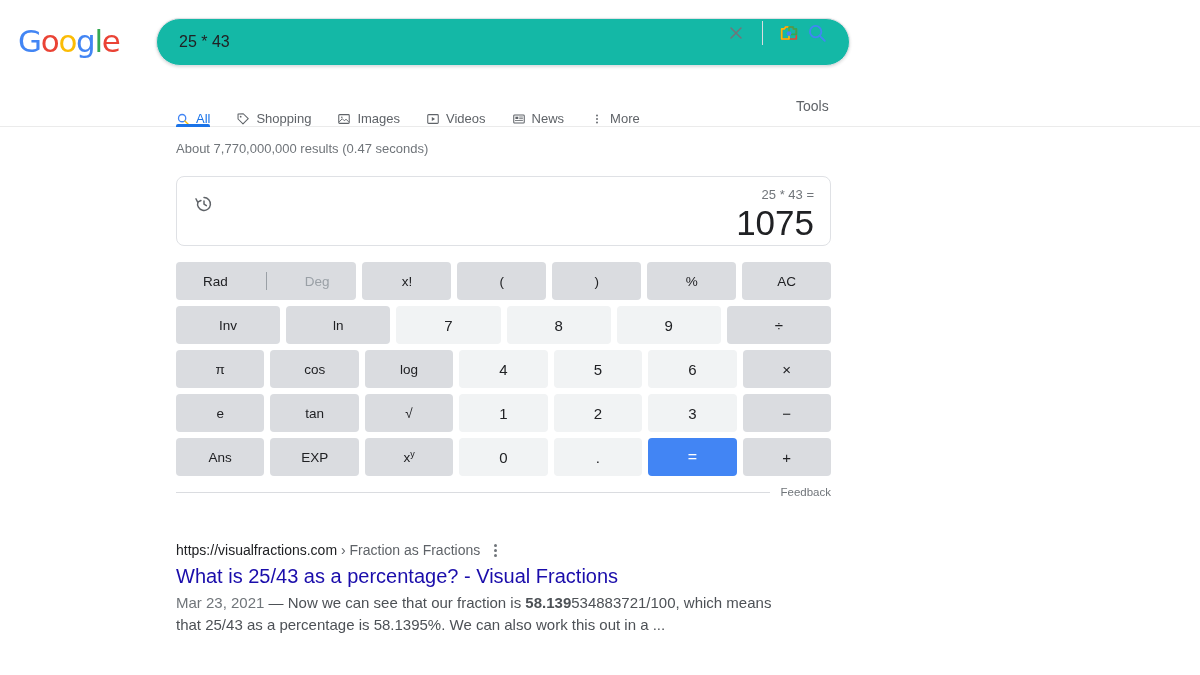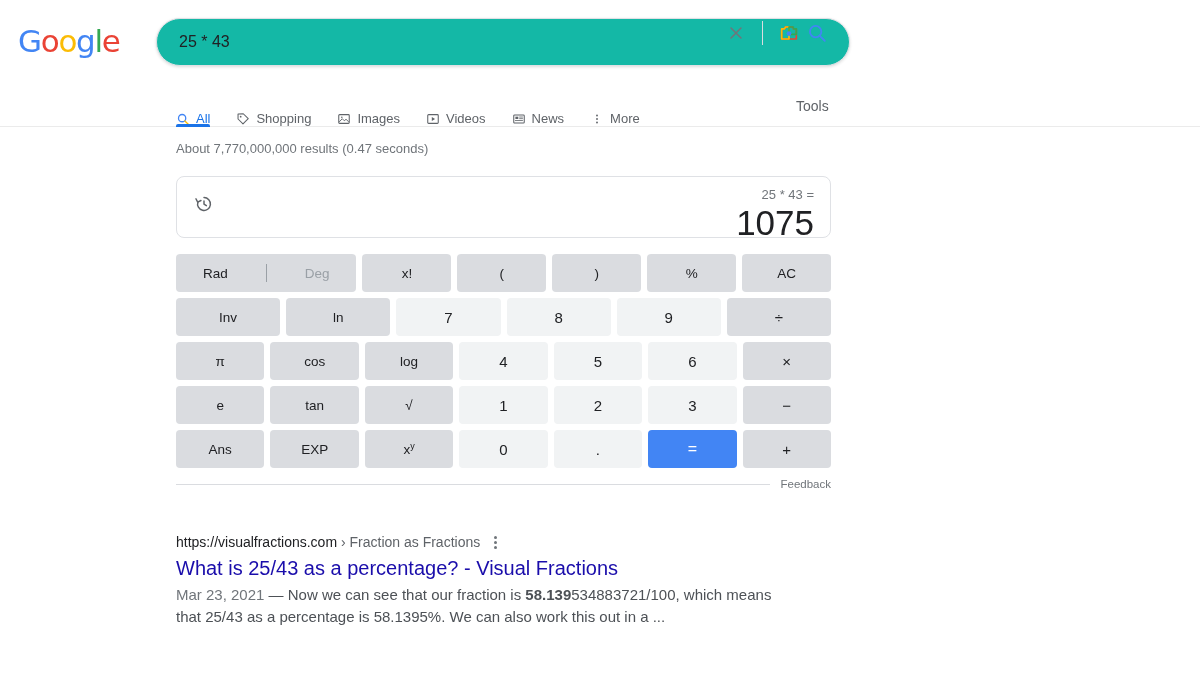--- a/index.html
+++ b/index.html
@@ -121,21 +121,21 @@
     font-size: 13px;
     color: #70757a;
     margin-bottom: 20px;
   }
 
   
   .calc { width: 655px; }
   .calc-display {
     border: 1px solid #dfe1e5;
     border-radius: 8px;
-    height: 62px;
+    height: 70px;
     padding: 10px 16px 8px 16px;
     display: flex;
     justify-content: space-between;
     align-items: flex-start;
     background: #fff;
   }
   .hist-icon { margin-top: 6px; }
   .calc-out { text-align: right; }
   .calc-expr {
     font-size: 13px;

